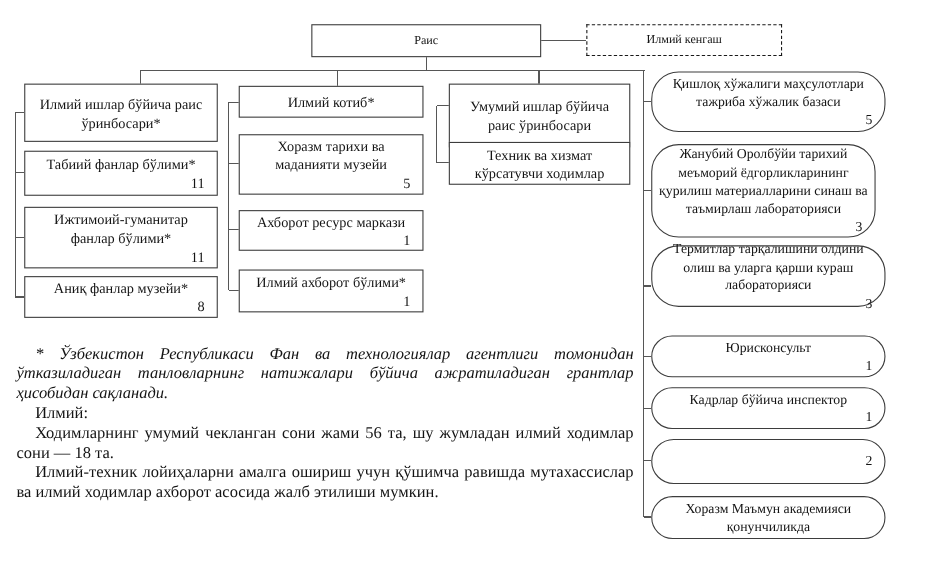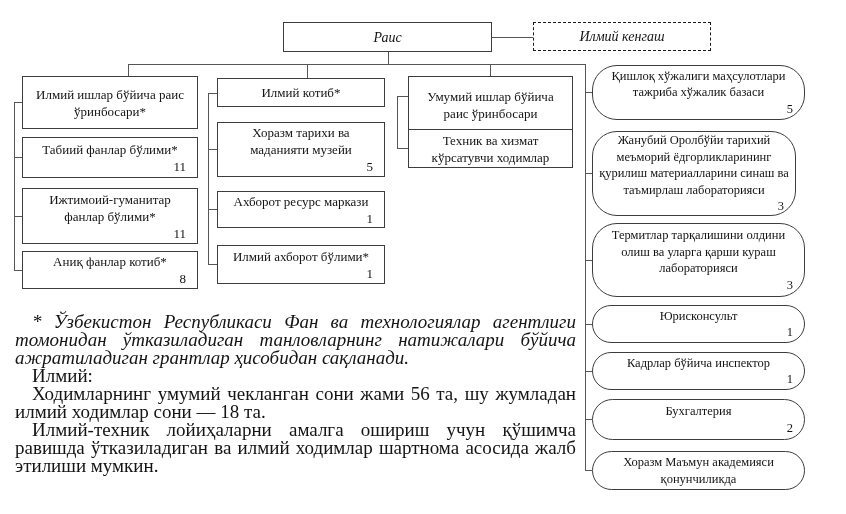--- a/index.html
+++ b/index.html
@@ -11,25 +11,25 @@
   .box {
     position:absolute; box-sizing:border-box; background:#ffffff;
     border:1px solid #3d3d3d;
     display:flex; flex-direction:column; justify-content:center; align-items:center;
     text-align:center;
   }
   .box .lbl { width:100%; padding:0 5px; box-sizing:border-box; }
   .box .num { width:100%; text-align:right; padding-right:11px; box-sizing:border-box; }
   .f13 { font-size:13px; line-height:17px; }
   .f12 { font-size:12.5px; line-height:16.5px;border-radius:25px; }
-  .f14 { font-size:14px; line-height:17px;font-style:italic; }
+  .f14 { font-size:11px; line-height:17px; }
   .dashed { border:1.6px dashed #1a1a1a;text-align:center; }
   .notes {
     position:absolute; left:15px; top:313px; width:561px;
-    font-size:19px; line-height:18px; text-align:justify;
+    font-size:15px; line-height:18px; text-align:justify;
   }
   .notes p { margin:0; text-indent:17px; }
   .notes .italic { font-style:italic; }
 </style>
 </head>
 <body>
 
 <div class="stage">
 
   <svg class="connectors" viewBox="0 0 846 514" shape-rendering="crispEdges">
@@ -88,21 +88,21 @@
     <div class="lbl">Табиий фанлар бўлими*</div>
     <div class="num">11</div>
   </div>
 
   <div class="box f13" style="left:22px;top:188px;width:176px;height:56px">
     <div class="lbl">Ижтимоий-гуманитар фанлар бўлими*</div>
     <div class="num">11</div>
   </div>
 
   <div class="box f13" style="left:22px;top:251px;width:176px;height:38px">
-    <div class="lbl">Аниқ фанлар котиб*</div>
+    <div class="lbl">Аниқ фанлар музейи*</div>
     <div class="num">8</div>
   </div>
 
   <div class="box f13" style="left:217px;top:78px;width:168px;height:29px">
     <div class="lbl">Илмий котиб*</div>
   </div>
 
   <div class="box f13" style="left:217px;top:122px;width:168px;height:55px">
     <div class="lbl">Хоразм тарихи ва маданияти музейи</div>
     <div class="num">5</div>
@@ -129,44 +129,43 @@
   <div class="box f12" style="left:592px;top:65px;width:213px;height:55px">
     <div class="lbl">Қишлоқ хўжалиги маҳсулотлари тажриба хўжалик базаси</div>
     <div class="num">5</div>
   </div>
 
   <div class="box f12" style="left:592px;top:131px;width:204px;height:85px">
     <div class="lbl">Жанубий Оролбўйи тарихий меъморий ёдгорликларининг қурилиш материалларини синаш ва таъмирлаш лабораторияси</div>
     <div class="num">3</div>
   </div>
 
-  <div class="box f12" style="left:592px;top:223px;width:213px;height:74px">
+  <div class="box f12" style="left:592px;top:223px;width:213px;height:56px">
     <div class="lbl">Термитлар тарқалишини олдини олиш ва уларга қарши кураш лабораторияси</div>
     <div class="num">3</div>
   </div>
 
   <div class="box f12" style="left:592px;top:305px;width:213px;height:38px">
     <div class="lbl">Юрисконсульт</div>
     <div class="num">1</div>
   </div>
 
   <div class="box f12" style="left:592px;top:352px;width:213px;height:38px">
     <div class="lbl">Кадрлар бўйича инспектор</div>
     <div class="num">1</div>
   </div>
 
   <div class="box f12" style="left:592px;top:399px;width:213px;height:41px">
-    <div class="lbl">Бухгалтерия</div>
     <div class="num">2</div>
   </div>
 
   <div class="box f12" style="left:592px;top:451px;width:213px;height:39px">
     <div class="lbl">Хоразм Маъмун академияси қонунчиликда</div>
   </div>
 
   <div class="notes">
     <p class="italic">* Ўзбекистон Республикаси Фан ва технологиялар агентлиги томонидан ўтказиладиган танловларнинг натижалари бўйича ажратиладиган грантлар ҳисобидан сақланади.</p>
     <p>Илмий:</p>
     <p>Ходимларнинг умумий чекланган сони жами 56 та, шу жумладан илмий ходимлар сони — 18 та.</p>
-    <p>Илмий-техник лойиҳаларни амалга ошириш учун қўшимча равишда ўтказиладиган ва илмий ходимлар шартнома асосида жалб этилиши мумкин.</p>
+    <p>Илмий-техник лойиҳаларни амалга ошириш учун қўшимча равишда мутахассислар ва илмий ходимлар ахборот асосида жалб этилиши мумкин.</p>
   </div>
 
 </div>
 
 </body></html>

